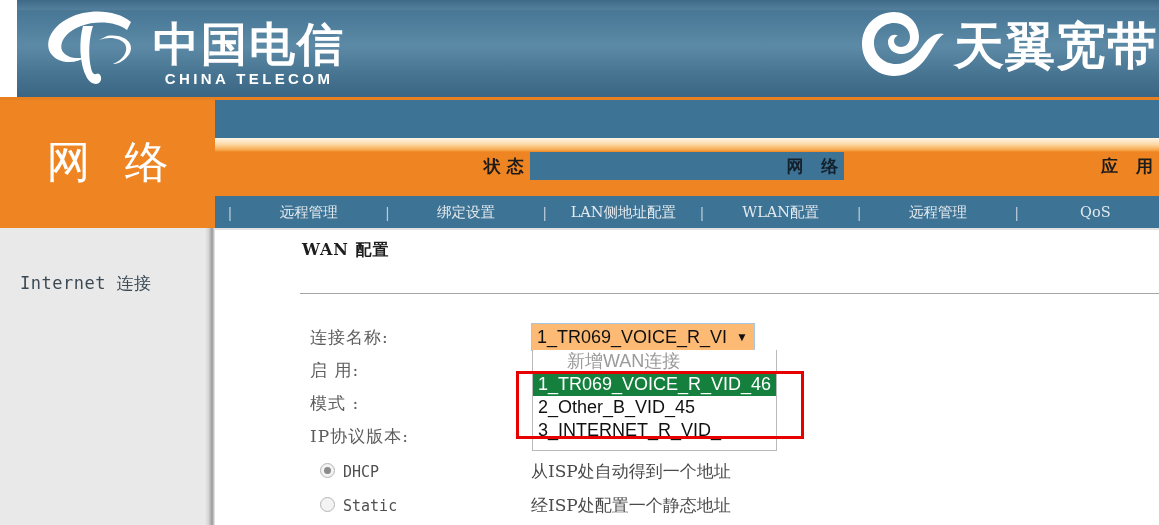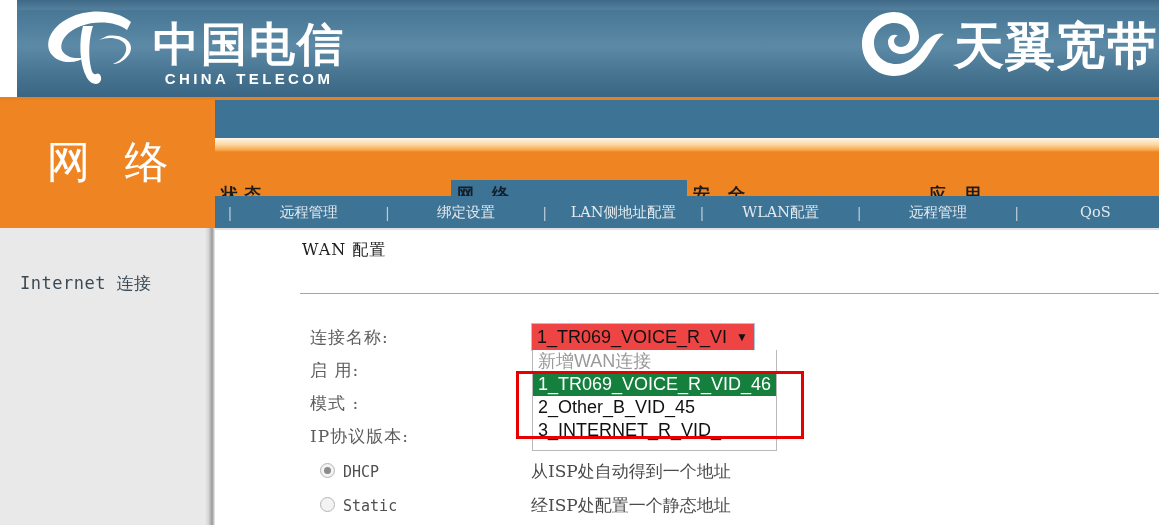--- a/index.html
+++ b/index.html
@@ -68,24 +68,24 @@
   }
   .nav-sheen{
     position:absolute;left:0;top:38px;width:944px;height:14px;
     background:linear-gradient(180deg,#fff5e7 0%,#fdd9a6 45%,#f6aa4f 85%,#ee8422 100%);
   }
   .tabs{
     position:absolute;left:0;top:52px;width:944px;height:44px;
     display:flex;background:#ee8422;
   }
   .tab{
-    flex:1 1 0;display:flex;align-items:center;justify-content:flex-start;
+    flex:1 1 0;display:flex;align-items:center;justify-content:flex-end;
     font-family:"DejaVu Serif","Liberation Serif",serif;
     font-size:17px;font-weight:bold;color:#1b1b1b;letter-spacing:6px;text-indent:6px;
-    cursor:pointer;background:#ee8422;height:28px;margin-top:28px;
+    cursor:pointer;background:#ee8422;height:28px;
   }
   .tab.active{background:#3d7394;color:#14202b;}
 
   .subnav{
     position:absolute;left:0;top:96px;width:944px;height:32px;
     display:flex;align-items:center;background:#3d7394;
   }
   .subnav-sep{
     color:#b9cbd8;font-size:15px;padding:0 2px;flex:0 0 auto;width:26px;text-align:center;
   }
@@ -114,62 +114,62 @@
   .content{
     position:absolute;left:215px;top:228px;width:944px;height:297px;
     background:#ffffff;
   }
   .content-top-rule{
     position:absolute;left:215px;top:228px;width:944px;height:2px;background:#e2e2e2;
   }
   .panel-title{
     position:absolute;left:87px;top:12px;
     font-family:"DejaVu Serif","Liberation Serif",serif;
-    font-size:16px;font-weight:normal;color:#1d1d1d;letter-spacing:1px;white-space:nowrap;
+    font-size:16px;font-weight:bold;color:#1d1d1d;letter-spacing:1px;white-space:nowrap;
   }
   .hr{
     position:absolute;left:85px;top:65px;width:859px;height:1px;background:#a5a5a5;
   }
 
   .form{position:absolute;left:0;top:0;width:944px;height:297px;}
   .label{
     position:absolute;left:95px;
     font-family:"DejaVu Serif","Liberation Serif",serif;
     font-size:17px;color:#5d5d5d;white-space:nowrap;letter-spacing:1px;
   }
   .lbl-1{top:98px;}
   .lbl-2{top:131px;}
   .lbl-3{top:164px;}
   .lbl-4{top:197px;}
 
   
   .select-box{
     position:absolute;left:316px;top:95px;width:224px;height:28px;
-    border:1px solid #a9c6e0;background:#ef4444;box-sizing:border-box;
+    border:1px solid #a9c6e0;background:#fdba74;box-sizing:border-box;
     display:flex;align-items:center;cursor:pointer;
   }
   .select-value{
     font-family:"Liberation Sans",sans-serif;
     font-size:18px;color:#111111;padding-left:5px;white-space:nowrap;
     flex:1 1 auto;overflow:hidden;
   }
   .select-arrow{
     font-size:12px;color:#111;padding-right:6px;flex:0 0 auto;
   }
   .dropdown{
     position:absolute;left:317px;top:122px;width:245px;
     border:1px solid #b9b9b9;border-top:none;background:#ffffff;box-sizing:border-box;
     z-index:6;
   }
   .dd-option{
     height:23px;line-height:23px;padding-left:5px;
     font-family:"Liberation Sans",sans-serif;
     font-size:18px;color:#111111;white-space:nowrap;cursor:pointer;
   }
-  .dd-option.muted{color:#9a9a9a;}
+  .dd-option.muted{color:#9a9a9a;margin-left:29px;}
   .dd-option.selected{background:#15803d;color:#ffffff;}
   .dd-partial{height:8px;background:#ffffff;}
 
   .redbox{
     position:absolute;left:301px;top:143px;width:288px;height:68px;
     border:3px solid #e60000;box-sizing:border-box;z-index:8;pointer-events:none;
   }
   .r-1{top:235px;}
   .r-2{top:269px;}
   .radio{
@@ -235,23 +235,20 @@
     <div class="nav-sheen"></div>
 
     <div class="tabs">
       <div class="tab">
         <span>状态</span>
       </div>
       <div class="tab active">
         <span>网 络</span>
       </div>
       <div class="tab">
-        <span>安 全</span>
-      </div>
-      <div class="tab">
         <span>应 用</span>
       </div>
     </div>
 
     <div class="subnav">
       <div class="subnav-sep">|</div>
       <div class="subnav-item">远程管理</div>
       <div class="subnav-sep">|</div>
       <div class="subnav-item">绑定设置</div>
       <div class="subnav-sep">|</div>

